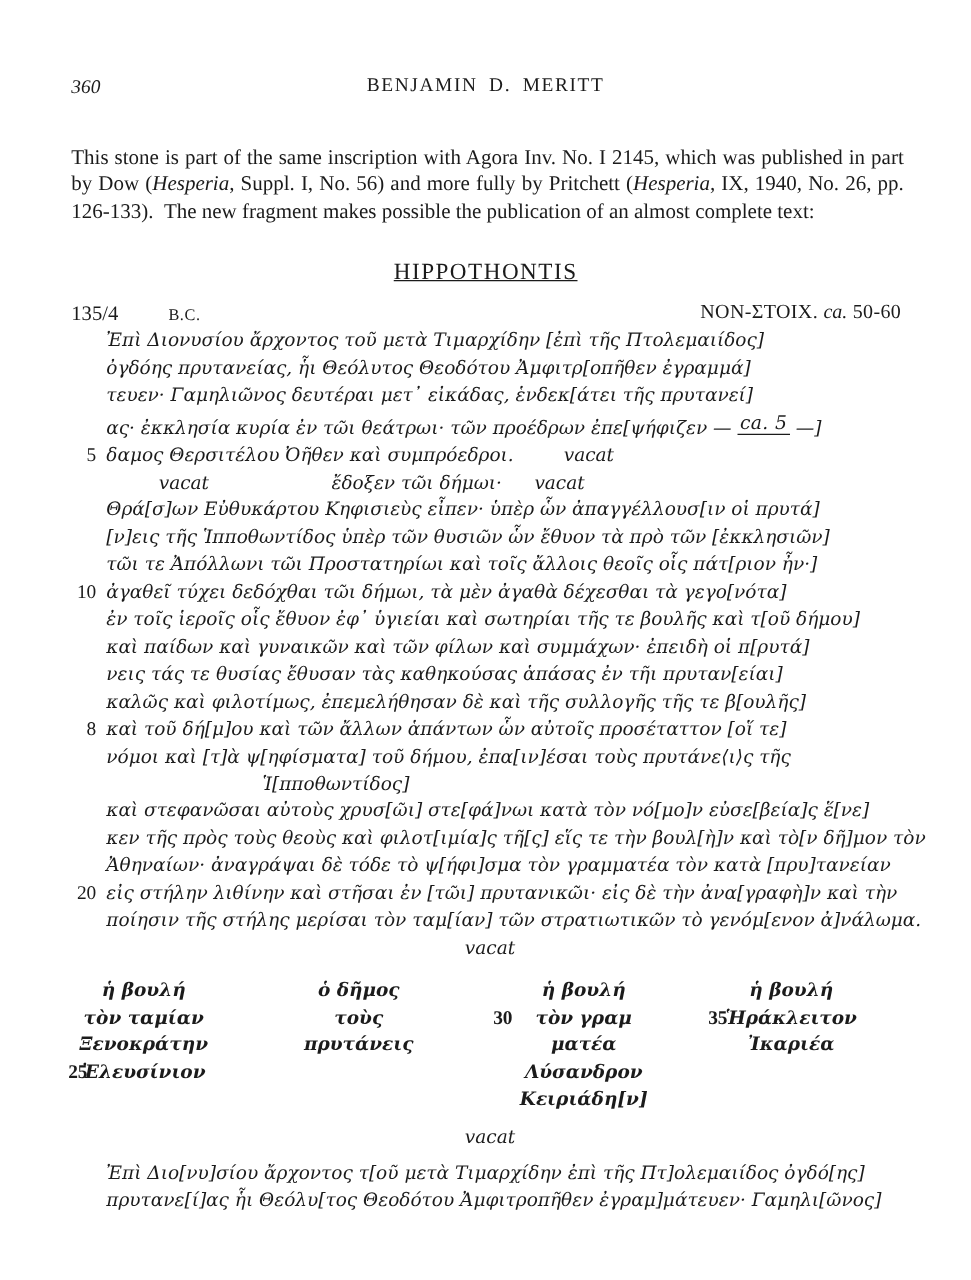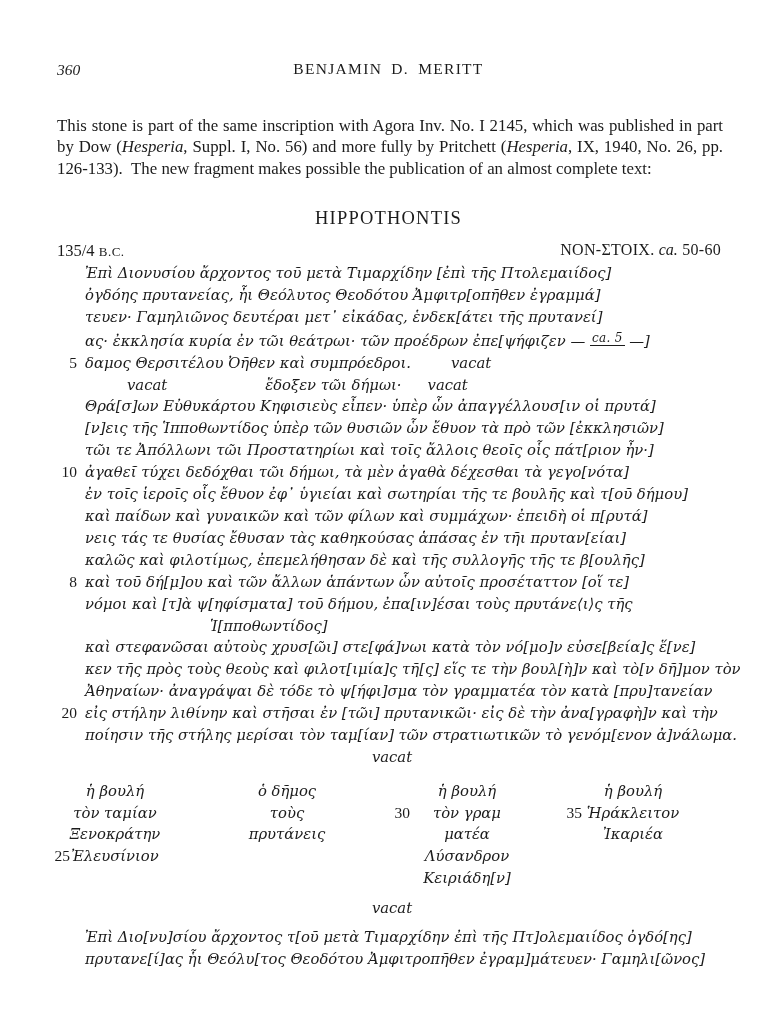--- a/index.html
+++ b/index.html
@@ -9,42 +9,42 @@
     font-family:"Liberation Serif",serif;
     position:relative;overflow:hidden;
   }
   
   #running-head{position:absolute;top:60px;left:57px;right:57px;height:20px;font-size:15.5px;}
   #page-number{position:absolute;left:0;top:1px;font-style:italic;}
   #running-head-title{position:absolute;left:0;right:0;text-align:center;letter-spacing:1.3px;word-spacing:4px;}
   
   #intro{position:absolute;top:98px;left:57px;width:666px;font-size:16.8px;line-height:21.4px;text-align:justify;}
   
-  #ins-title{position:absolute;top:208px;left:0;right:0;text-align:center;font-size:18.5px;letter-spacing:1.2px;}
+  #ins-title{position:absolute;top:208px;left:0;right:0;text-align:center;font-size:18.5px;letter-spacing:1.2px;text-decoration:underline;}
   #dateline{position:absolute;top:241px;left:57px;right:56px;height:22px;font-size:16.5px;}
   #date-left{position:absolute;left:0;top:0;}
-  .era{font-size:13px;letter-spacing:0.5px;}
+  .era{font-size:13px;letter-spacing:0.5px;margin-left:36px;}
   #layout-note{position:absolute;right:0;top:0;font-size:16px;letter-spacing:0.3px;}
   #layout-note i{letter-spacing:0;}
   
   #greek{position:absolute;top:262px;left:85px;right:40px;
     font-family:"DejaVu Serif",serif;font-style:italic;
     font-size:14.8px;line-height:21.9px;white-space:nowrap;}
   .gline{position:relative;}
   .lnum{position:absolute;right:calc(100% + 8px);top:0;font-style:normal;
     font-family:"Liberation Serif",serif;font-size:15.5px;}
   .ind{padding-left:125px;}
   .center{text-align:center;padding-right:38px;}
   .mt{margin-top:7px;}
   .g{display:inline-block;}
   .ga{width:40px;}.gb{width:42px;}.gc{width:98px;}.gd{width:26px;}
-  .casup{font-size:12px;vertical-align:4px;border-bottom:1px solid currentColor;
+  .casup{font-size:15px;vertical-align:4px;border-bottom:1px solid currentColor;
     padding:0 2px;letter-spacing:0.3px;}
   
-  #crowns{position:relative;height:112px;margin-top:12px;}
+  #crowns{position:relative;height:112px;margin-top:12px;font-weight:bold;}
   .ccol{position:absolute;top:0;width:110px;text-align:center;line-height:21.7px;}
   .ccol:nth-child(1){left:-25px;}
   .ccol:nth-child(2){left:147px;}
   .ccol:nth-child(3){left:327px;}
   .ccol:nth-child(4){left:493px;}
   .crow{position:relative;height:21.7px;}
   .cnum{position:absolute;top:0;font-style:normal;
     font-family:"Liberation Serif",serif;font-size:15.5px;}
   .ccol:nth-child(1) .cnum{right:100px;}
   .ccol:nth-child(3) .cnum{right:112px;margin-left:40px;}

